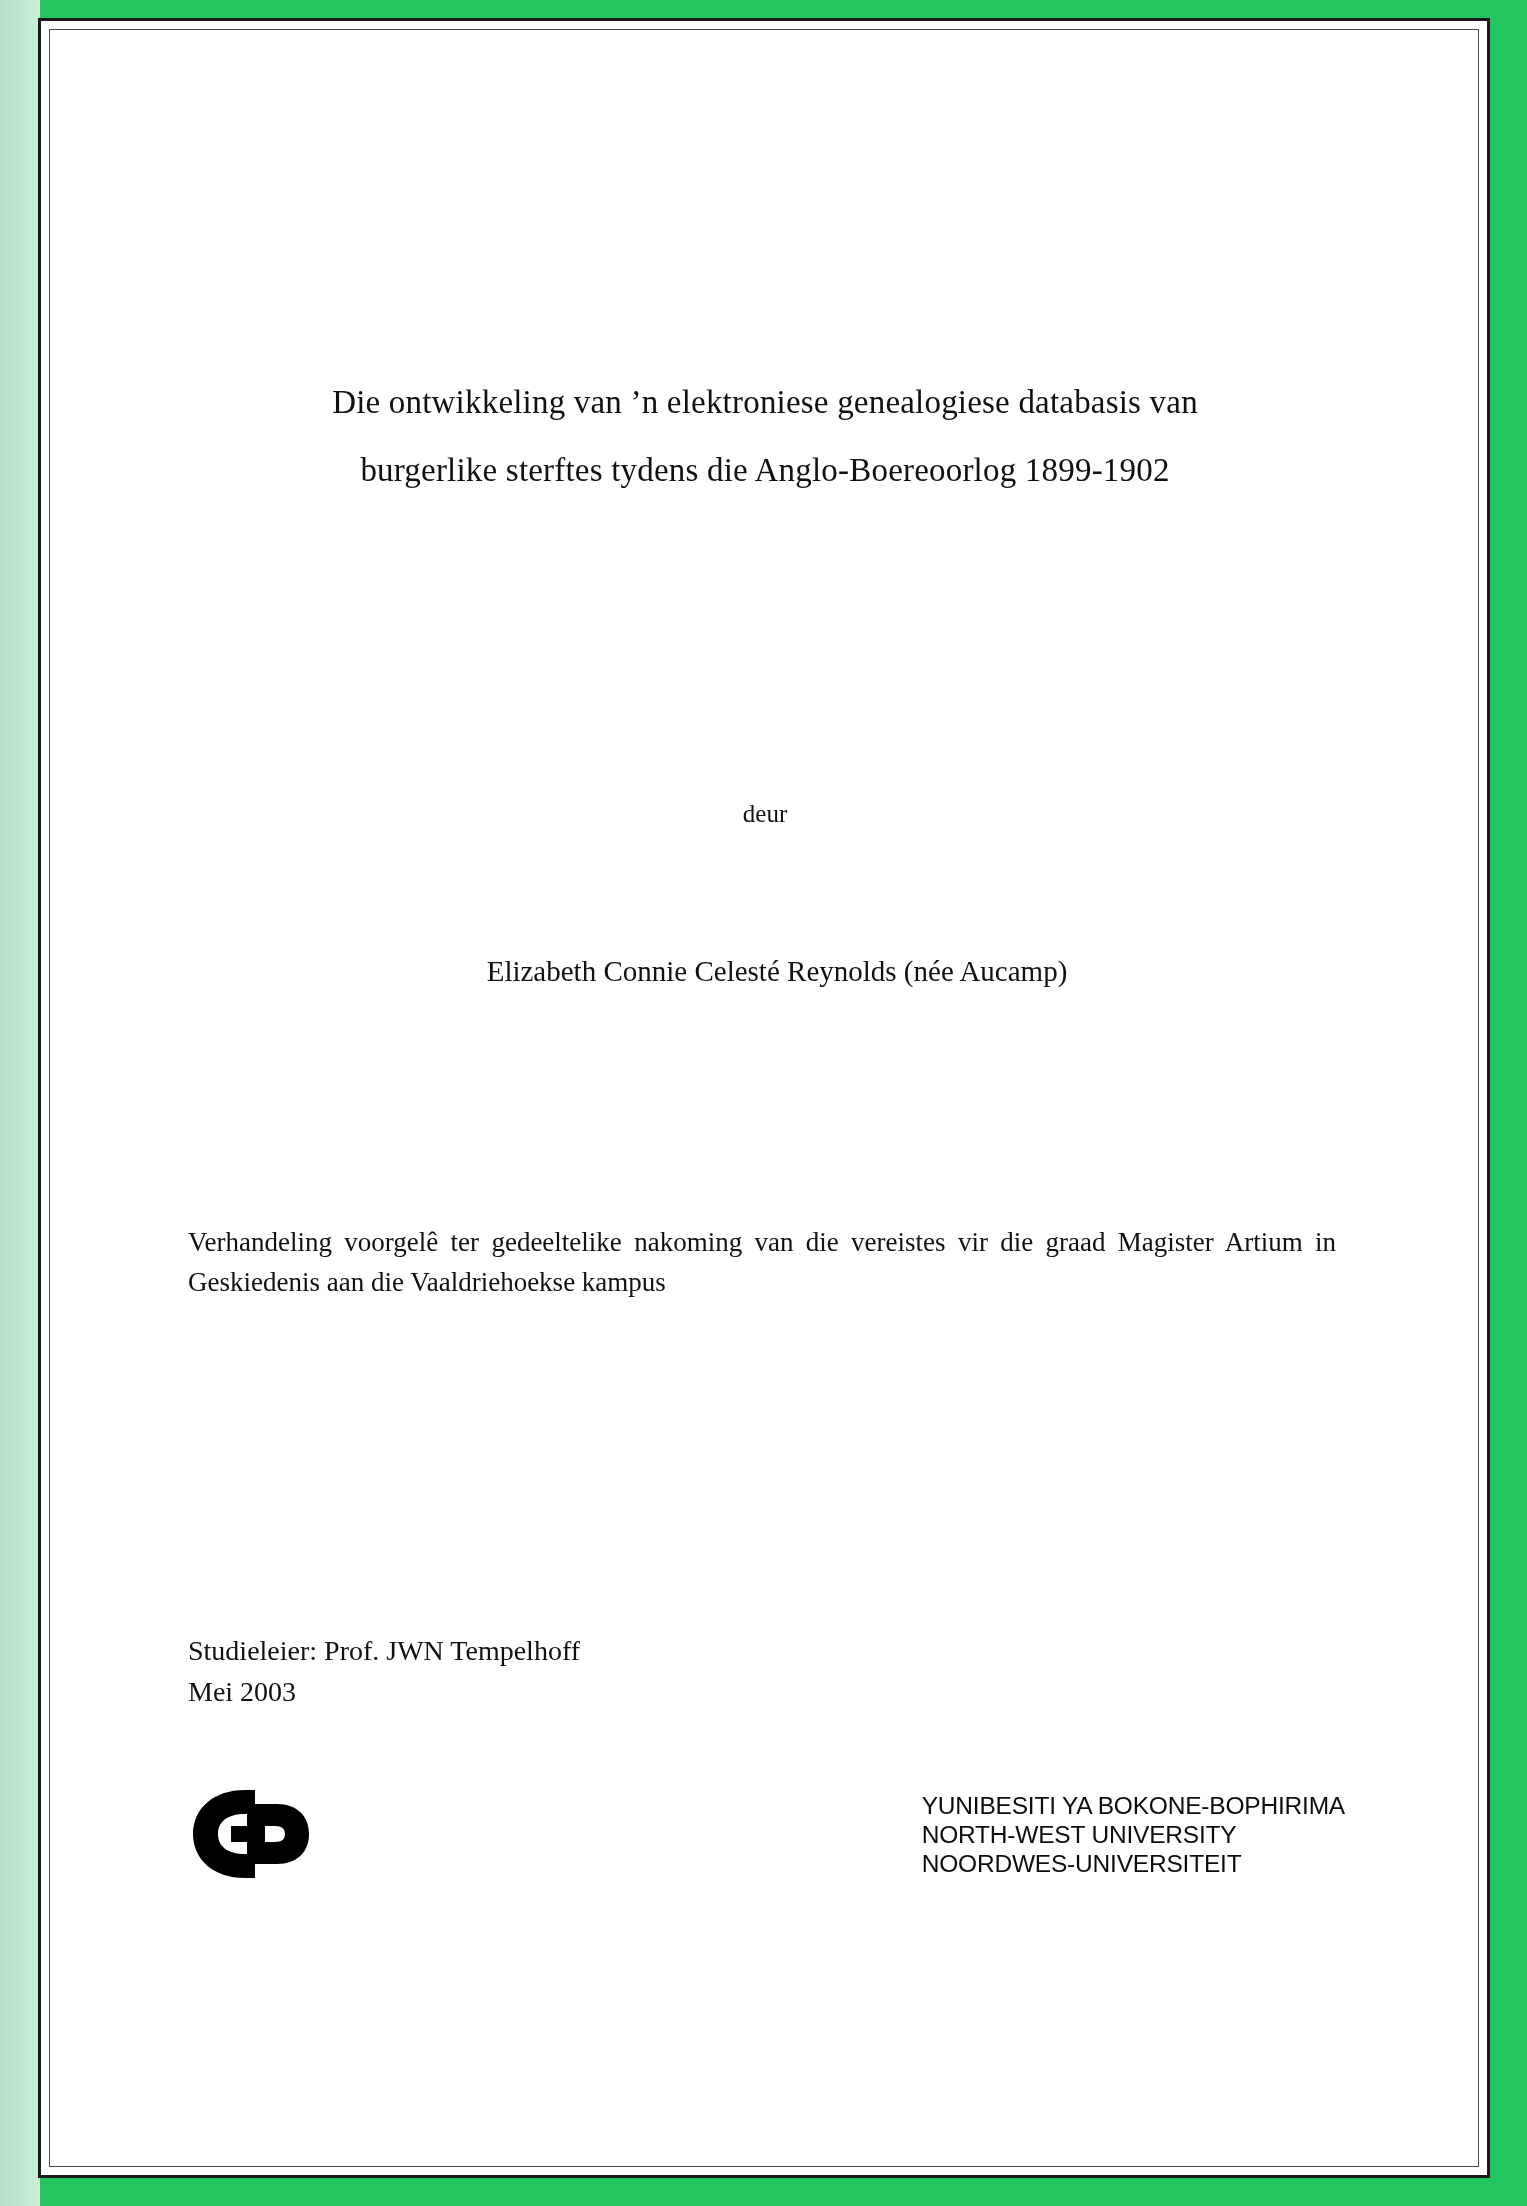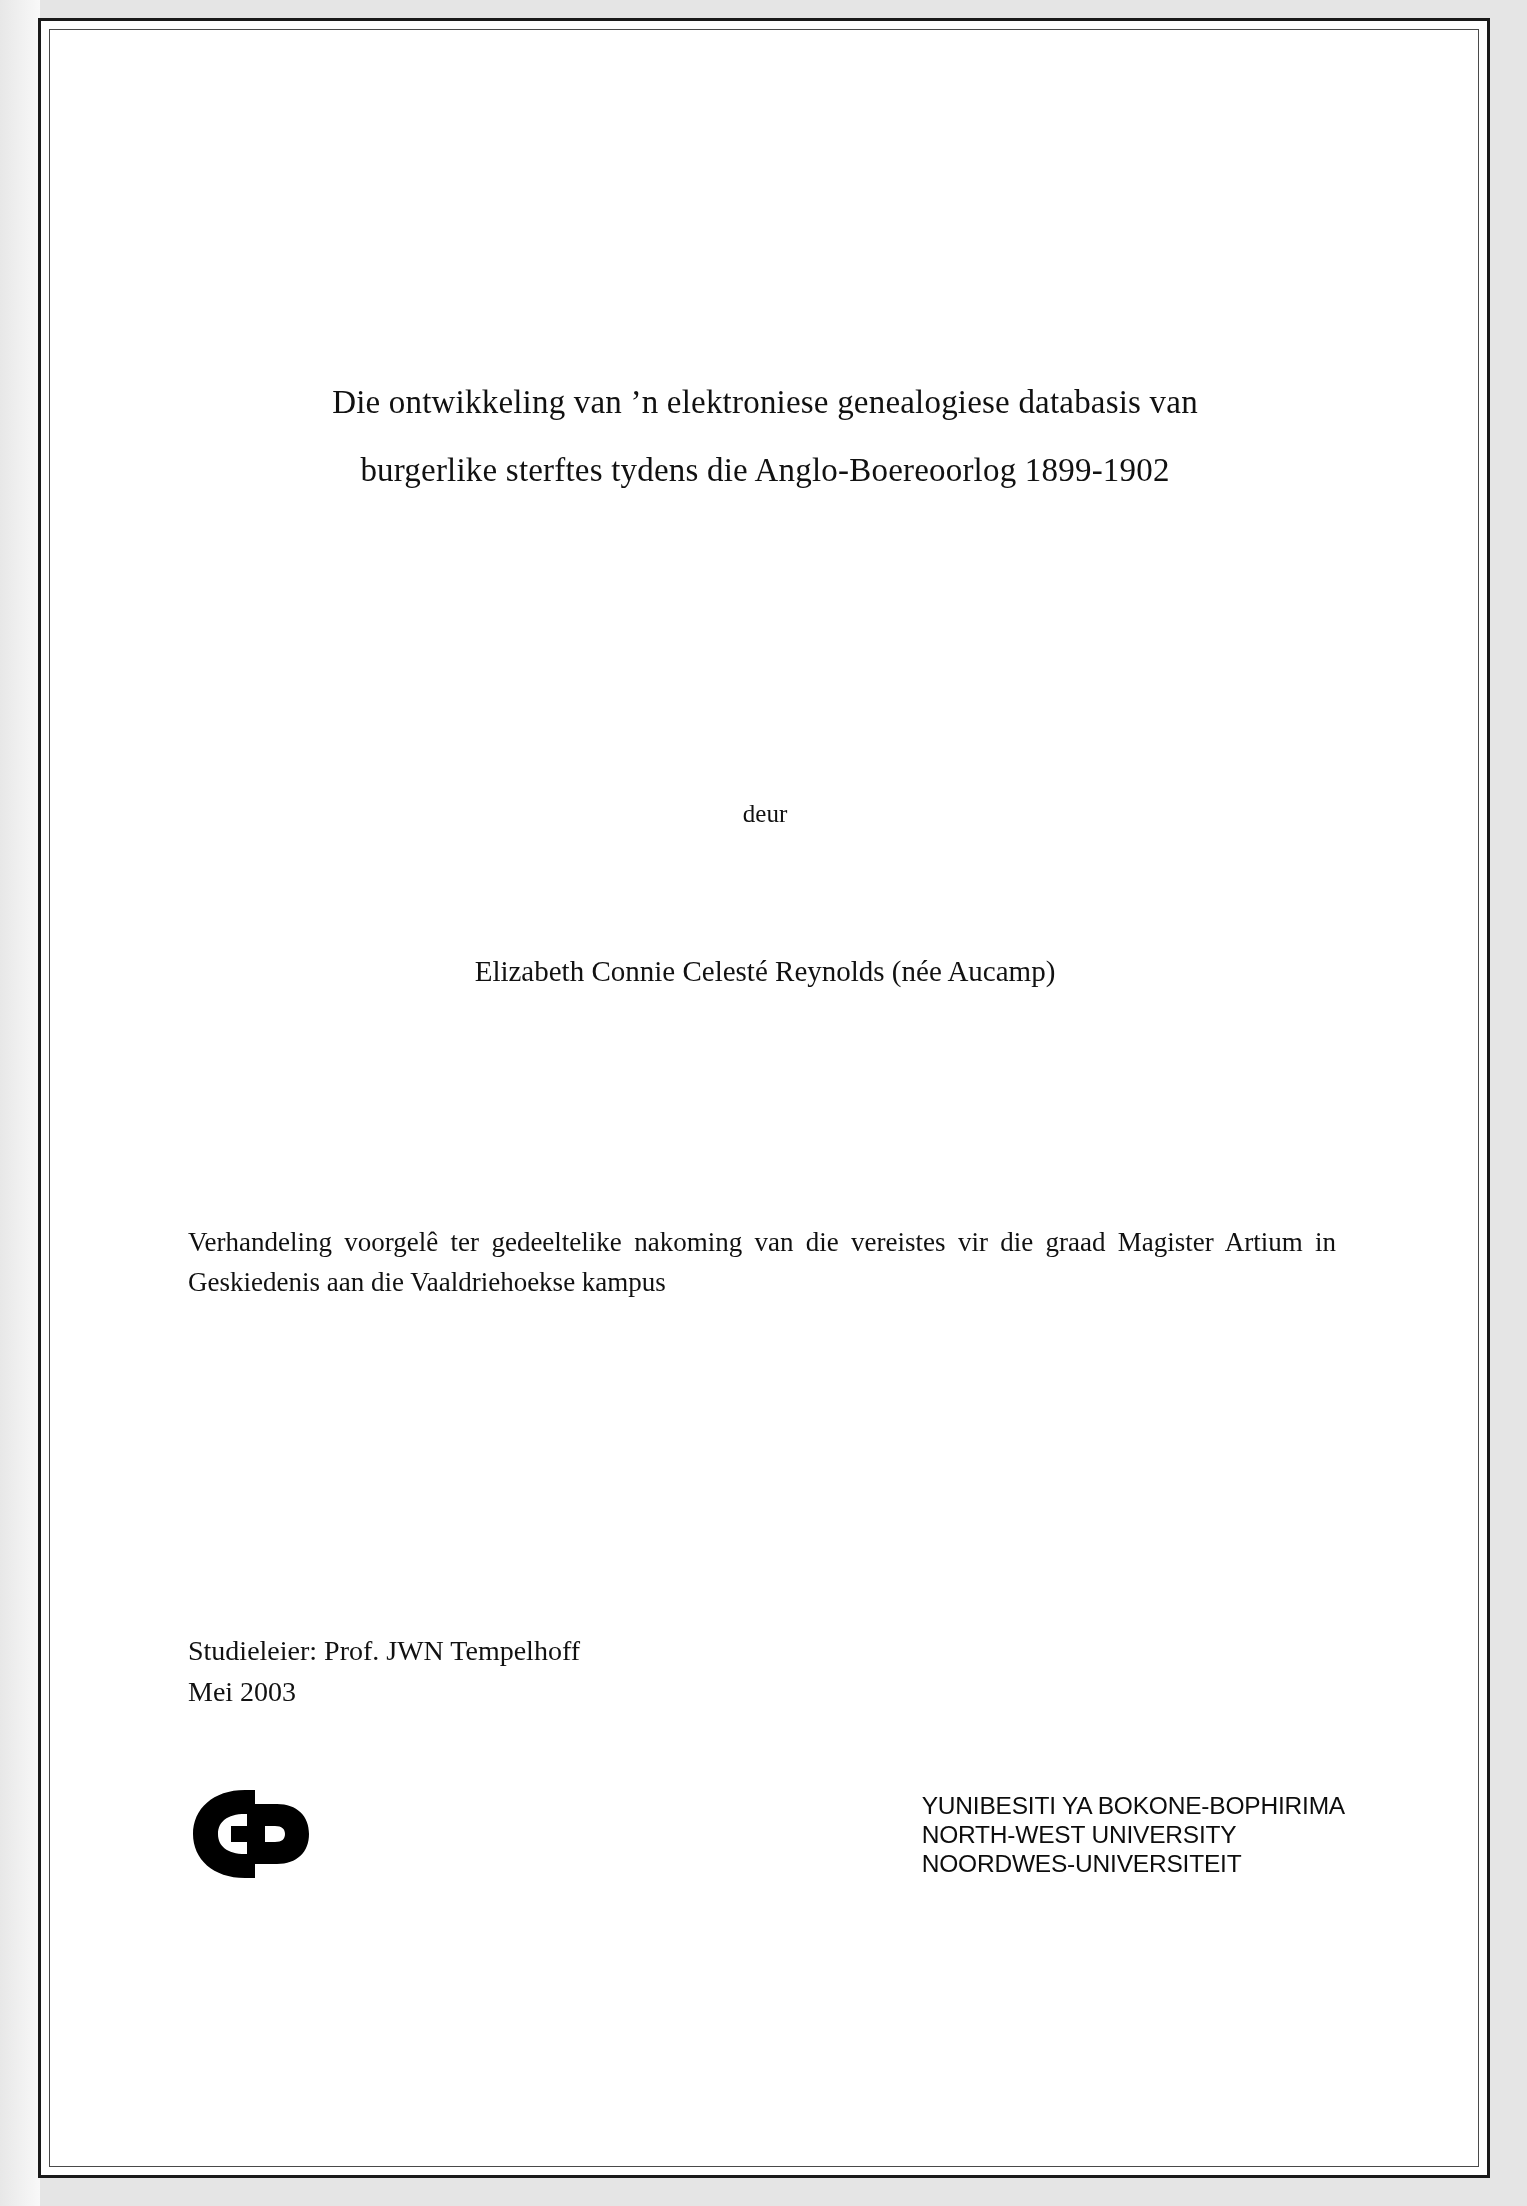--- a/index.html
+++ b/index.html
@@ -16,21 +16,21 @@
     overflow: hidden;
   }
 
   
   .scan {
     position: absolute;
     left: 0;
     top: 0;
     width: 1527px;
     height: 2206px;
-    background: #e5e5e5;
+    background: #22c55e;
   }
 
   
   .page-frame {
     position: absolute;
     left: 38px;
     top: 18px;
     width: 1452px;
     height: 2160px;
     border: 3px solid #1a1a1a;
@@ -75,21 +75,21 @@
     top: 800px;
     left: 0;
     width: 1160px;
     text-align: center;
     font-size: 25px;
   }
 
   .author {
     position: absolute;
     top: 955px;
-    left: 0;
+    left: 12px;
     width: 1160px;
     text-align: center;
     font-size: 29px;
   }
 
   .statement {
     position: absolute;
     top: 1222px;
     left: 3px;
     width: 1148px;

